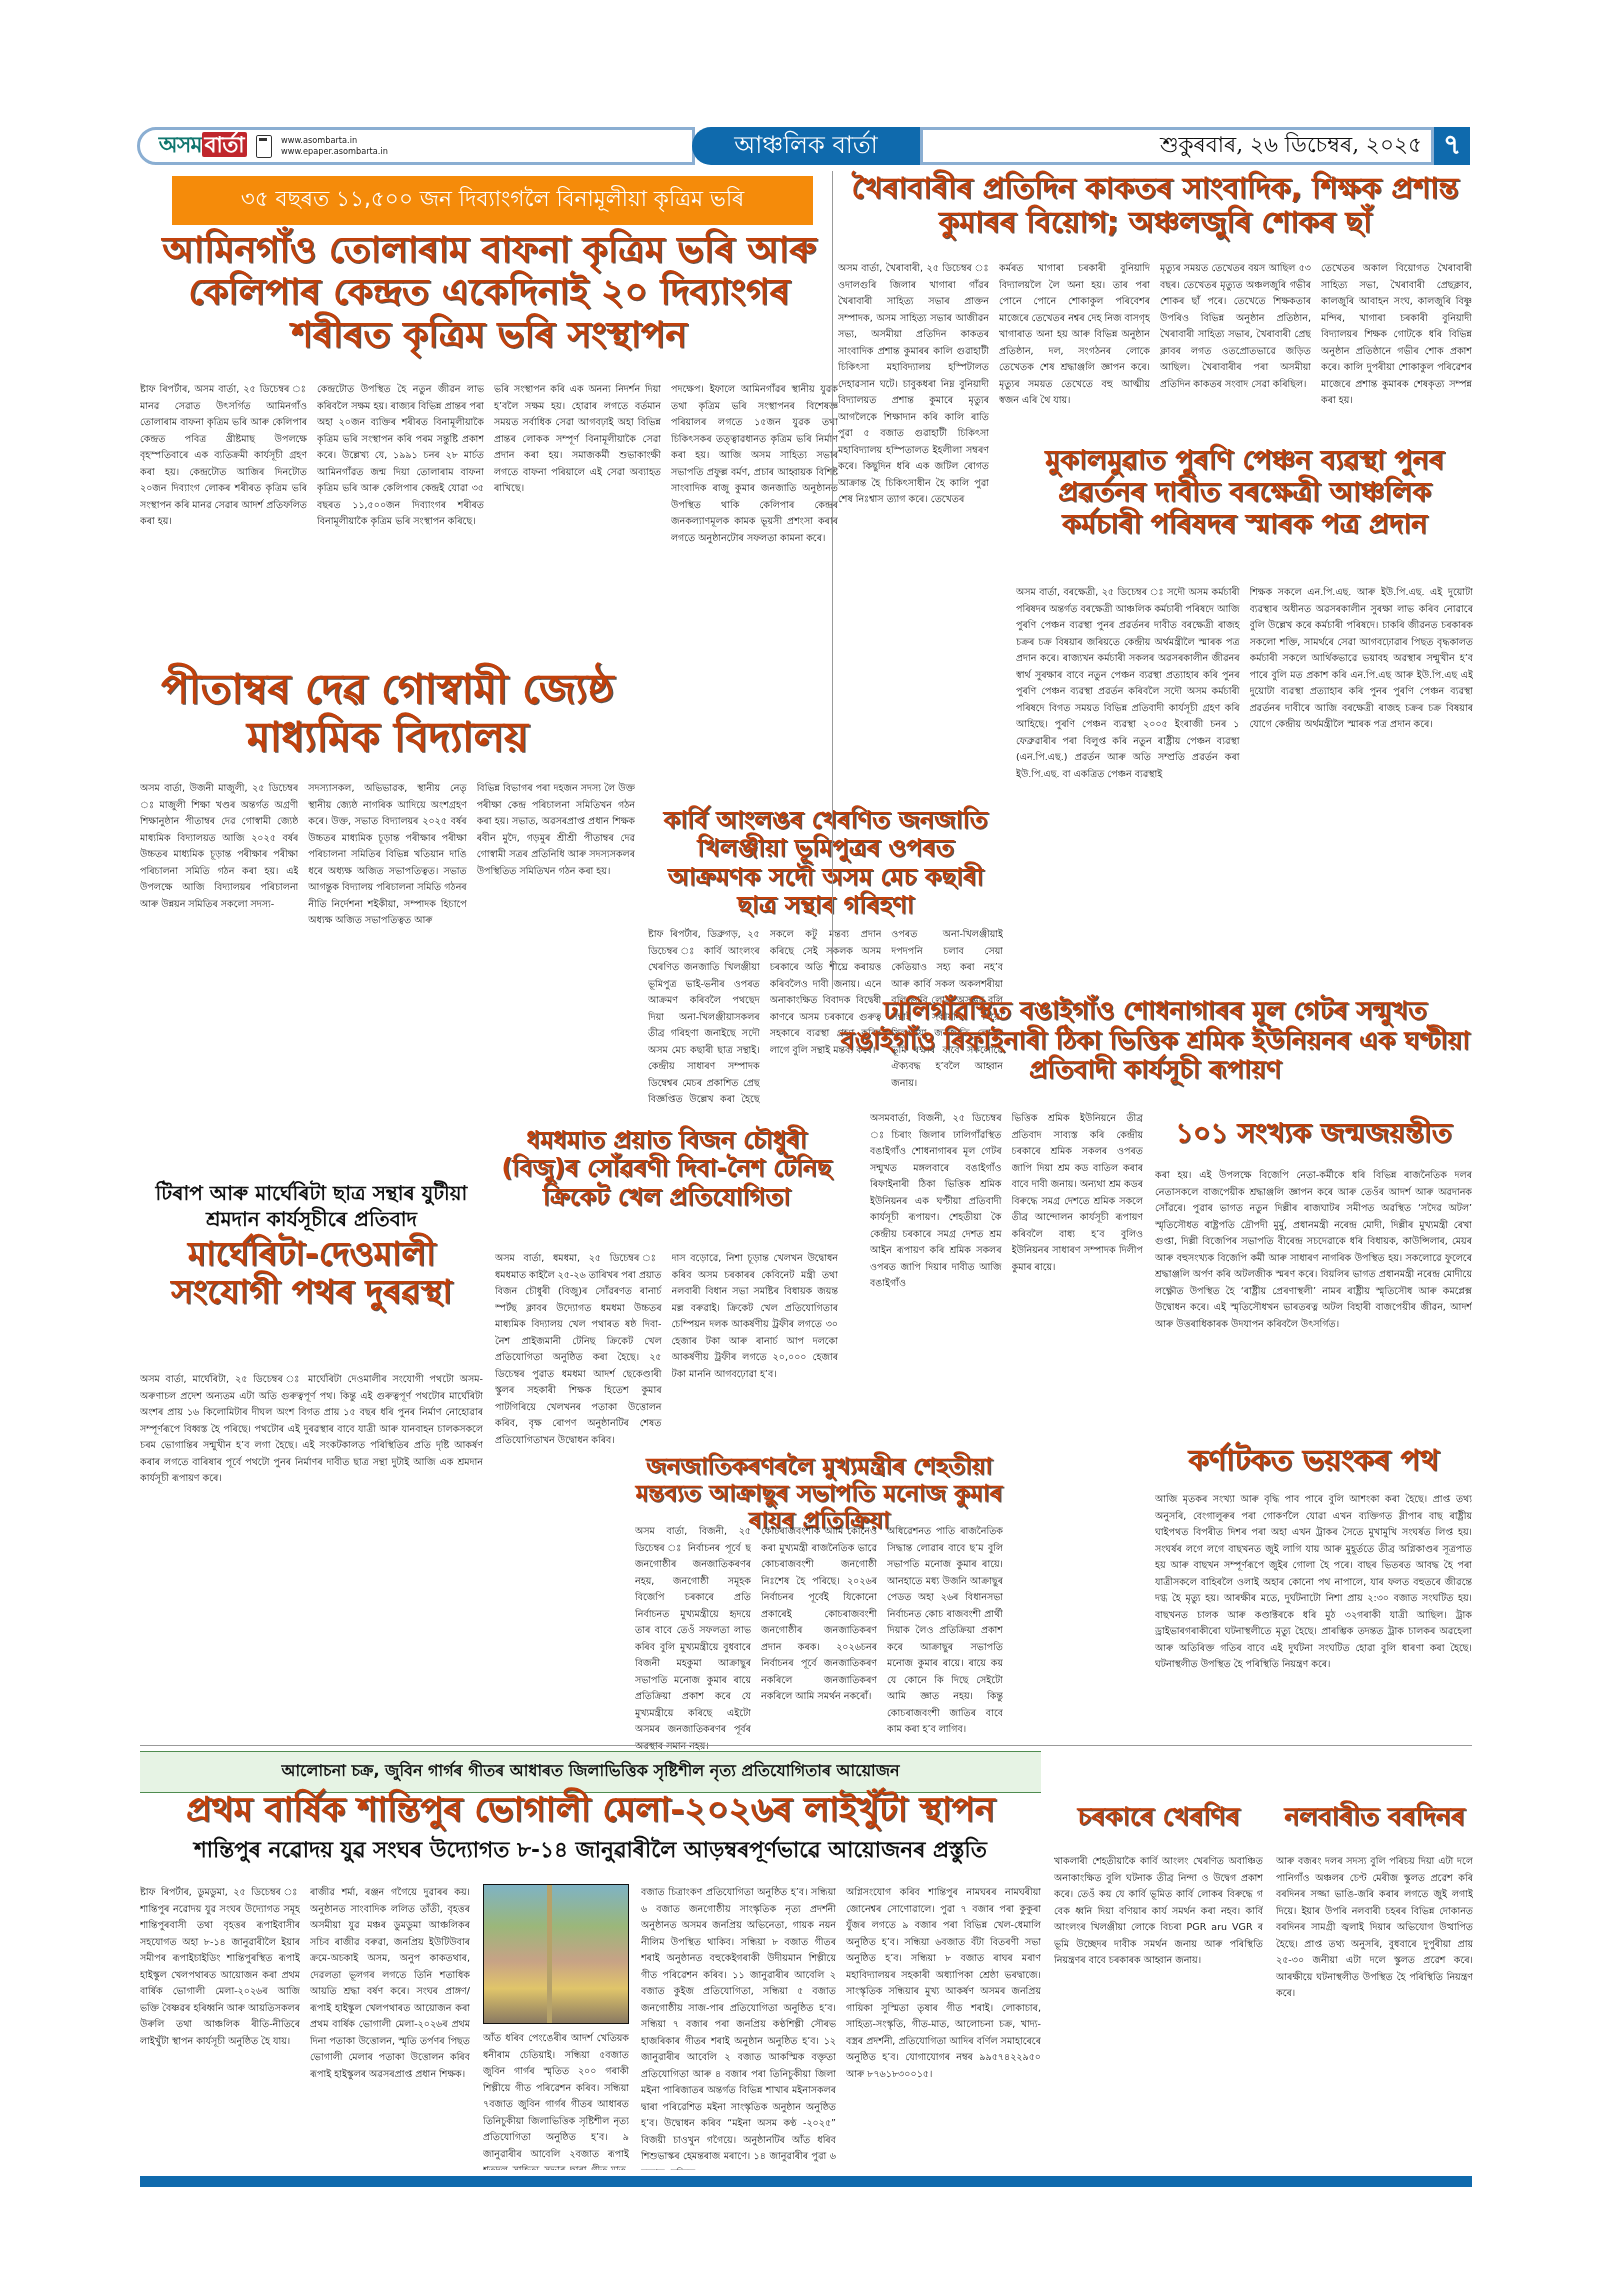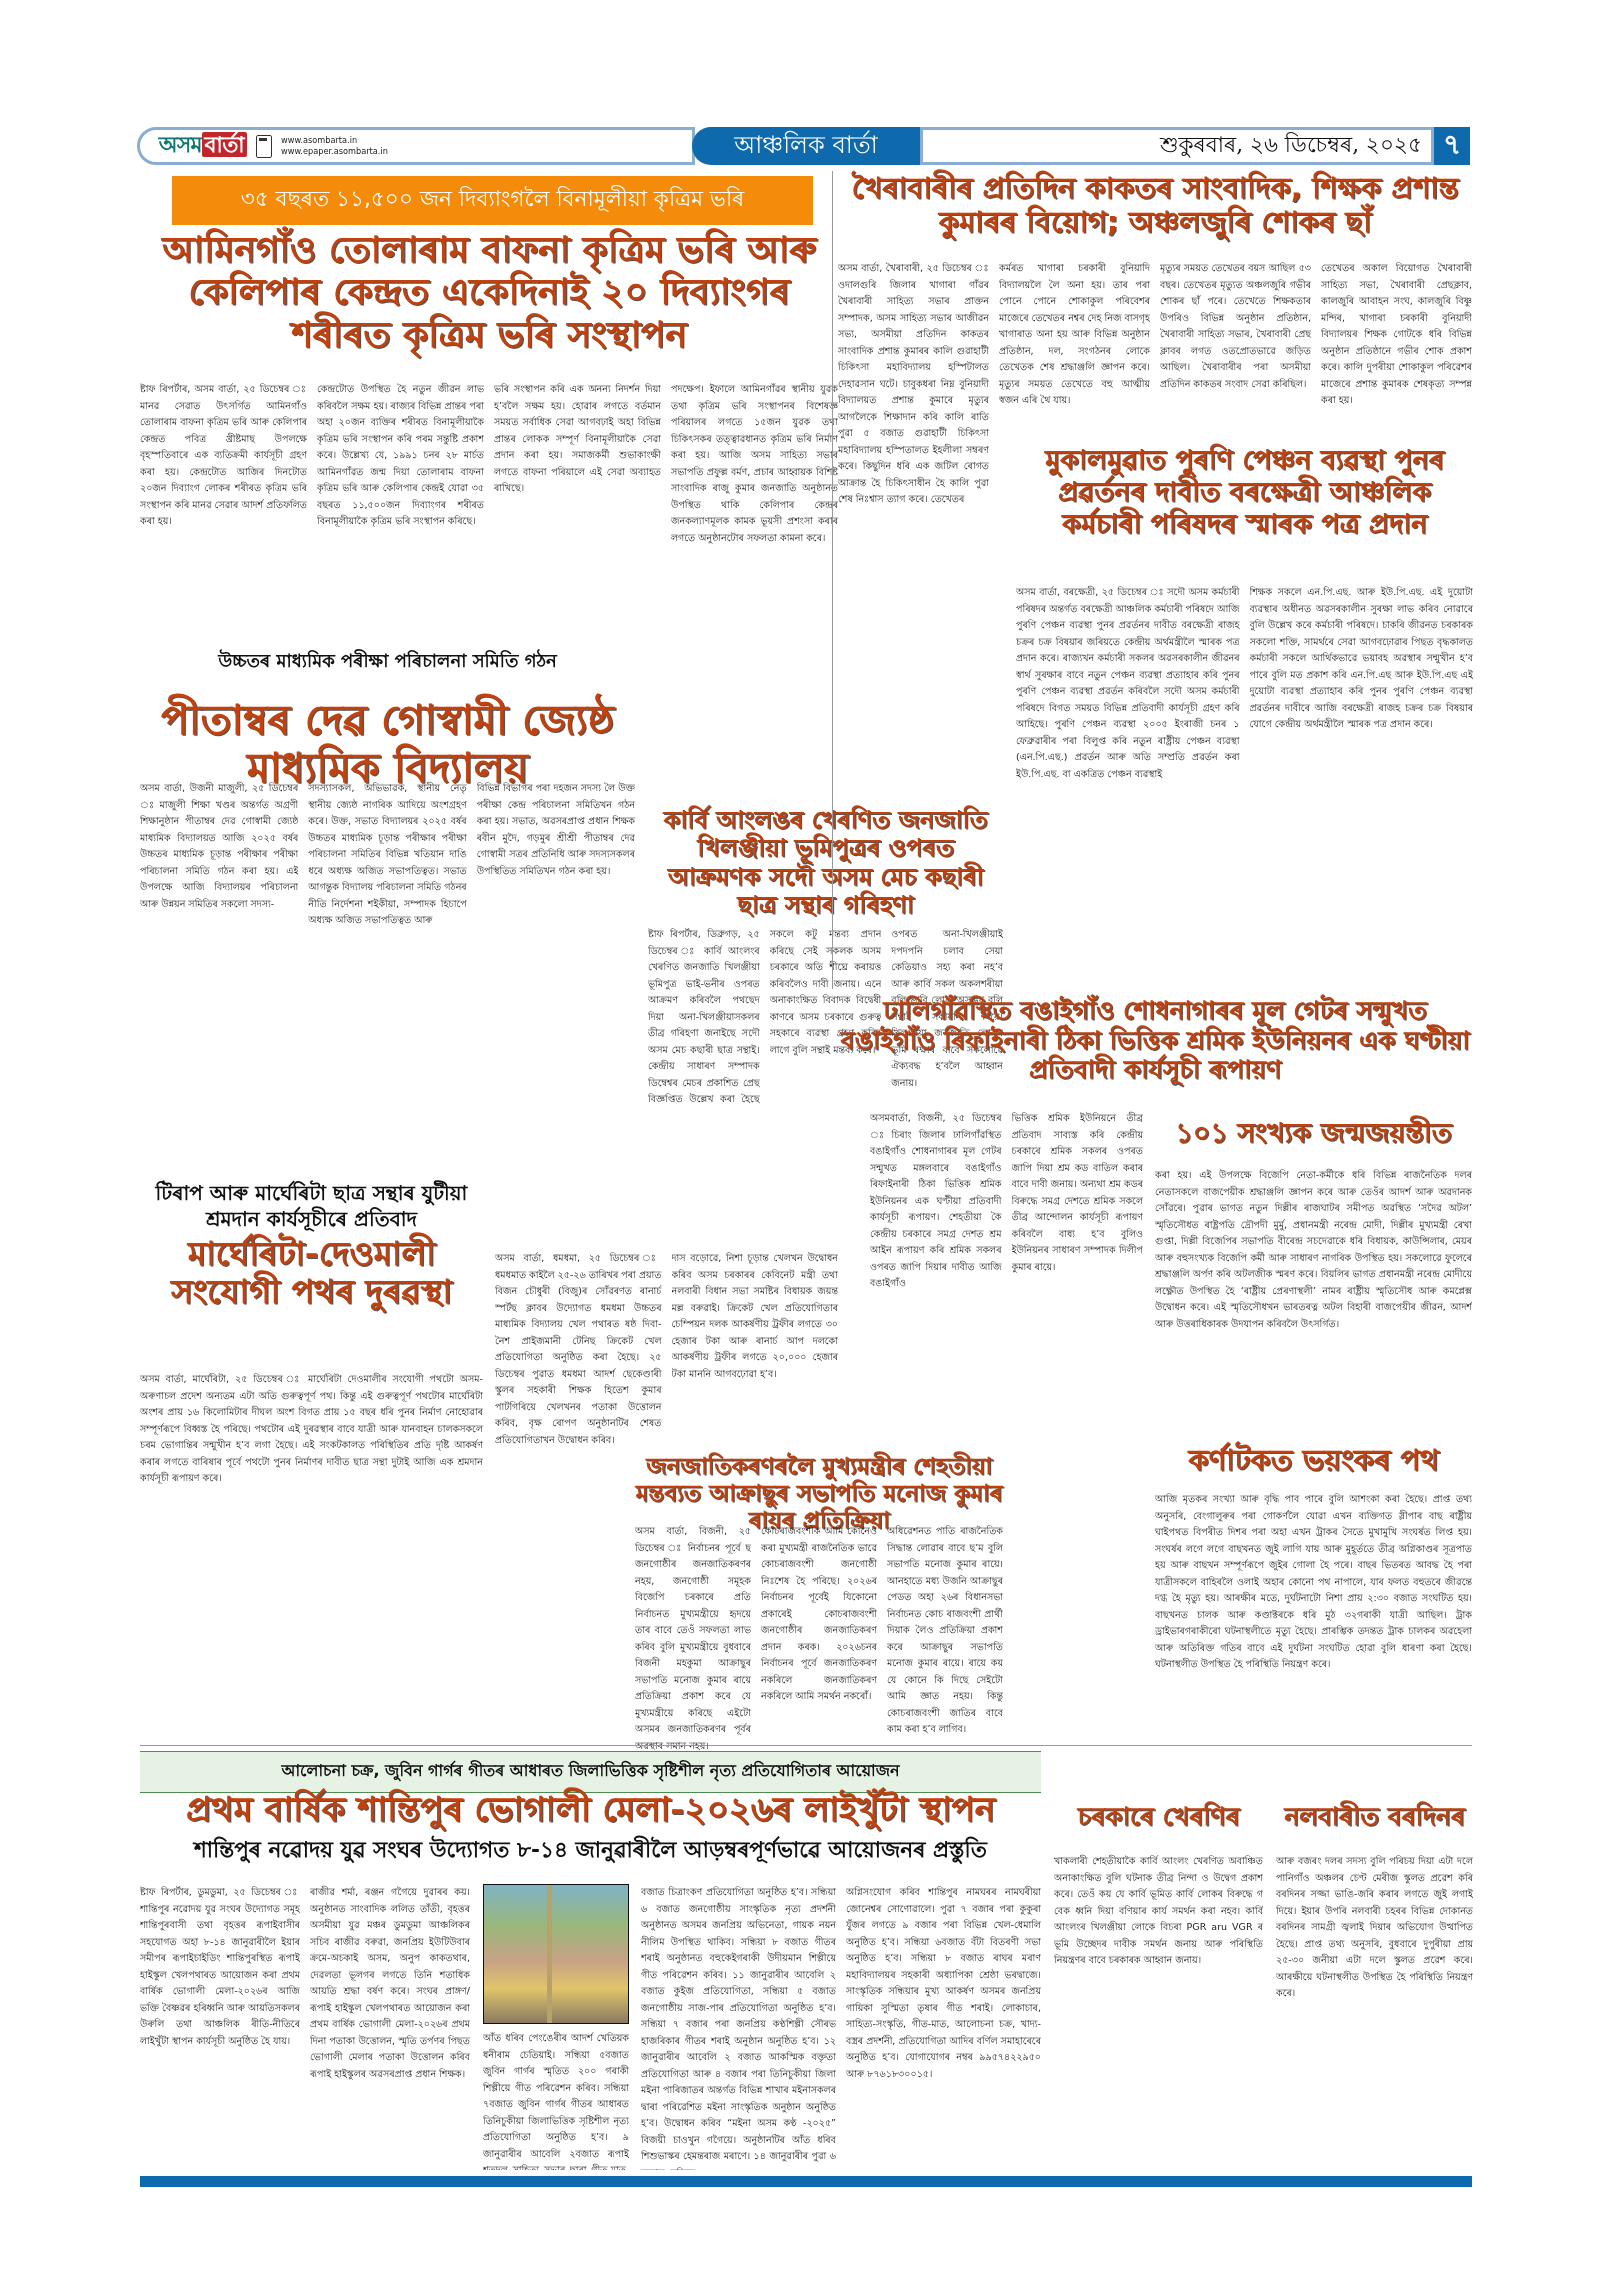--- a/index.html
+++ b/index.html
@@ -59,37 +59,39 @@
     <div class="hl" style="font-size:36px">আমিনগাঁও তোলাৰাম বাফনা কৃত্ৰিম ভৰি আৰু কেলিপাৰ কেন্দ্ৰত একেদিনাই ২০ দিব্যাংগৰ শৰীৰত কৃত্ৰিম ভৰি সংস্থাপন</div>
   </div>
   <div class="art cols" style="left:0;top:254px;width:698px;height:260px">
     <div class="col">ষ্টাফ ৰিপৰ্টাৰ, অসম বাৰ্তা, ২৫ ডিচেম্বৰ ঃ মানৱ সেৱাত উৎসৰ্গিত আমিনগাঁও তোলাৰাম বাফনা কৃত্ৰিম ভৰি আৰু কেলিপাৰ কেন্দ্ৰত পবিত্ৰ খ্ৰীষ্টমাছ উপলক্ষে বৃহস্পতিবাৰে এক ব্যতিক্ৰমী কাৰ্যসূচী গ্ৰহণ কৰা হয়। কেন্দ্ৰটোত আজিৰ দিনটোত ২০জন দিব্যাংগ লোকৰ শৰীৰত কৃত্ৰিম ভৰি সংস্থাপন কৰি মানৱ সেৱাৰ আদৰ্শ প্ৰতিফলিত কৰা হয়।</div>
     <div class="col">কেন্দ্ৰটোত উপস্থিত হৈ নতুন জীৱন লাভ কৰিবলৈ সক্ষম হয়। ৰাজ্যৰ বিভিন্ন প্ৰান্তৰ পৰা অহা ২০জন ব্যক্তিৰ শৰীৰত বিনামূলীয়াকৈ কৃত্ৰিম ভৰি সংস্থাপন কৰি পৰম সন্তুষ্টি প্ৰকাশ কৰে। উল্লেখ্য যে, ১৯৯১ চনৰ ২৮ মাৰ্চত আমিনগাঁৱত জন্ম দিয়া তোলাৰাম বাফনা কৃত্ৰিম ভৰি আৰু কেলিপাৰ কেন্দ্ৰই যোৱা ৩৫ বছৰত ১১,৫০০জন দিব্যাংগৰ শৰীৰত বিনামূলীয়াকৈ কৃত্ৰিম ভৰি সংস্থাপন কৰিছে।</div>
     <div class="col">ভৰি সংস্থাপন কৰি এক অনন্য নিদৰ্শন দিয়া হ’বলৈ সক্ষম হয়। হোৱাৰ লগতে বৰ্তমান সময়ত সৰ্বাধিক সেৱা আগবঢ়াই অহা বিভিন্ন প্ৰান্তৰ লোকক সম্পূৰ্ণ বিনামূলীয়াকৈ সেৱা প্ৰদান কৰা হয়। সমাজকৰ্মী শুভাকাংক্ষী লগতে বাফনা পৰিয়ালে এই সেৱা অব্যাহত ৰাখিছে।</div>
     <div class="col">পদক্ষেপ। ইফালে আমিনগাঁৱৰ স্থানীয় যুৱক তথা কৃত্ৰিম ভৰি সংস্থাপনৰ বিশেষজ্ঞ পৰিয়ালৰ লগতে ১৫জন যুৱক তথা চিকিৎসকৰ তত্ত্বাৱধানত কৃত্ৰিম ভৰি নিৰ্মাণ কৰা হয়। আজি অসম সাহিত্য সভাৰ সভাপতি প্ৰফুল্ল বৰ্মণ, প্ৰচাৰ আহ্বায়ক বিশিষ্ট সাংবাদিক ৰাজু কুমাৰ জনজাতি অনুষ্ঠানত উপস্থিত থাকি কেলিপাৰ কেন্দ্ৰৰ জনকল্যাণমূলক কামক ভূয়সী প্ৰশংসা কৰাৰ লগতে অনুষ্ঠানটোৰ সফলতা কামনা কৰে।</div>
   </div>
 
   <div class="art" style="left:0;top:520px;width:495px">
-    <div class="kicker" style="font-size:18px">উচ্চতৰ মাধ্যমিক পৰীক্ষা পৰিচালনা সমিতি গঠন</div>
     <div class="hl" style="font-size:41px;margin-top:18px">পীতাম্বৰ দেৱ গোস্বামী জ্যেষ্ঠ মাধ্যমিক বিদ্যালয়</div>
   </div>
   <div class="art cols" style="left:0;top:653px;width:495px;height:393px">
     <div class="col">অসম বাৰ্তা, উজনী মাজুলী, ২৫ ডিচেম্বৰ ঃ মাজুলী শিক্ষা খণ্ডৰ অন্তৰ্গত অগ্ৰণী শিক্ষানুষ্ঠান পীতাম্বৰ দেৱ গোস্বামী জ্যেষ্ঠ মাধ্যমিক বিদ্যালয়ত আজি ২০২৫ বৰ্ষৰ উচ্চতৰ মাধ্যমিক চূড়ান্ত পৰীক্ষাৰ পৰীক্ষা পৰিচালনা সমিতি গঠন কৰা হয়। এই উপলক্ষে আজি বিদ্যালয়ৰ পৰিচালনা আৰু উন্নয়ন সমিতিৰ সকলো সদস্য-</div>
     <div class="col">সদস্যাসকল, অভিভাৱক, স্থানীয় নেতৃ স্থানীয় জ্যেষ্ঠ নাগৰিক আদিয়ে অংশগ্ৰহণ কৰে। উক্ত, সভাত বিদ্যালয়ৰ ২০২৫ বৰ্ষৰ উচ্চতৰ মাধ্যমিক চূড়ান্ত পৰীক্ষাৰ পৰীক্ষা পৰিচালনা সমিতিৰ বিভিন্ন খতিয়ান দাঙি ধৰে অধ্যক্ষ অজিত সভাপতিত্বত। সভাত আগন্তুক বিদ্যালয় পৰিচালনা সমিতি গঠনৰ নীতি নিৰ্দেশনা শইকীয়া, সম্পাদক হিচাপে অধ্যক্ষ অজিত সভাপতিত্বত আৰু</div>
     <div class="col">বিভিন্ন বিভাগৰ পৰা দহজন সদস্য লৈ উক্ত পৰীক্ষা কেন্দ্ৰ পৰিচালনা সমিতিখন গঠন কৰা হয়। সভাত, অৱসৰপ্ৰাপ্ত প্ৰধান শিক্ষক ৰবীন মুদৈ, গড়মুৰ শ্ৰীশ্ৰী পীতাম্বৰ দেৱ গোস্বামী সত্ৰৰ প্ৰতিনিধি আৰু সদস্যসকলৰ উপস্থিতিত সমিতিখন গঠন কৰা হয়।</div>
   </div>
 
   <div class="art" style="left:0;top:1053px;width:343px">
     <div class="kicker" style="font-size:20px;line-height:1.3">টিৰাপ আৰু মাৰ্ঘেৰিটা ছাত্ৰ সন্থাৰ যুটীয়া শ্ৰমদান কাৰ্যসূচীৰে প্ৰতিবাদ</div>
     <div class="hl" style="font-size:33px;margin-top:2.5px">মাৰ্ঘেৰিটা-দেওমালী সংযোগী পথৰ দুৰৱস্থা</div>
   </div>
   <div class="art cols" style="left:0;top:1244px;width:343px;height:381px">
     <div class="col">অসম বাৰ্তা, মাৰ্ঘেৰিটা, ২৫ ডিচেম্বৰ ঃ মাৰ্ঘেৰিটা দেওমালীৰ সংযোগী পথটো অসম-অৰুণাচল প্ৰদেশ অন্যতম এটা অতি গুৰুত্বপূৰ্ণ পথ। কিন্তু এই গুৰুত্বপূৰ্ণ পথটোৰ মাৰ্ঘেৰিটা অংশৰ প্ৰায় ১৬ কিলোমিটাৰ দীঘল অংশ বিগত প্ৰায় ১৫ বছৰ ধৰি পুনৰ নিৰ্মাণ নোহোৱাৰ সম্পূৰ্ণৰূপে বিধ্বস্ত হৈ পৰিছে। পথটোৰ এই দুৰৱস্থাৰ বাবে যাত্ৰী আৰু যানবাহন চালকসকলে চৰম ভোগান্তিৰ সন্মুখীন হ’ব লগা হৈছে। এই সংকটকালত পৰিস্থিতিৰ প্ৰতি দৃষ্টি আকৰ্ষণ কৰাৰ লগতে বাৰিষাৰ পূৰ্বে পথটো পুনৰ নিৰ্মাণৰ দাবীত ছাত্ৰ সন্থা দুটাই আজি এক শ্ৰমদান কাৰ্যসূচী ৰূপায়ণ কৰে।</div>
   </div>
 
+  <div class="art" style="left:355px;top:999px;width:343px">
+    <div class="hl" style="font-size:24px">ধমধমাত প্ৰয়াত বিজন চৌধুৰী (বিজু)ৰ সোঁৱৰণী দিবা-নৈশ টেনিছ ক্ৰিকেট খেল প্ৰতিযোগিতা</div>
+  </div>
   <div class="art cols" style="left:355px;top:1123px;width:343px;height:254px">
     <div class="col">অসম বাৰ্তা, ধমধমা, ২৫ ডিচেম্বৰ ঃ ধমধমাত কাইলৈ ২৫-২৬ তাৰিখৰ পৰা প্ৰয়াত বিজন চৌধুৰী (বিজু)ৰ সোঁৱৰণত ৰানাৰ্চ স্পৰ্টছ ক্লাবৰ উদ্যোগত ধমধমা উচ্চতৰ মাধ্যমিক বিদ্যালয় খেল পথাৰত ষষ্ঠ দিবা-নৈশ প্ৰাইজমানী টেনিছ ক্ৰিকেট খেল প্ৰতিযোগিতা অনুষ্ঠিত কৰা হৈছে। ২৫ ডিচেম্বৰ পুৱাত ধমধমা আদৰ্শ ছেকেণ্ডাৰী স্কুলৰ সহকাৰী শিক্ষক হিতেশ কুমাৰ পাটগিৰিয়ে খেলখনৰ পতাকা উত্তোলন কৰিব, বৃক্ষ ৰোপণ অনুষ্ঠানটিৰ শেষত প্ৰতিযোগিতাখন উদ্বোধন কৰিব।</div>
     <div class="col">দাস বড়োৱে, নিশা চূড়ান্ত খেলখন উদ্বোধন কৰিব অসম চৰকাৰৰ কেবিনেট মন্ত্ৰী তথা নলবাৰী বিধান সভা সমষ্টিৰ বিধায়ক জয়ন্ত মল্ল বৰুৱাই। ক্ৰিকেট খেল প্ৰতিযোগিতাৰ চেম্পিয়ন দলক আকৰ্ষণীয় ট্ৰফীৰ লগতে ৩০ হেজাৰ টকা আৰু ৰানাৰ্চ আপ দলকো আকৰ্ষণীয় ট্ৰফীৰ লগতে ২০,০০০ হেজাৰ টকা মাননি আগবঢ়োৱা হ’ব।</div>
   </div>
 
   <div class="art" style="left:495px;top:1326px;width:368px">
     <div class="hl" style="font-size:23px">জনজাতিকৰণৰলৈ মুখ্যমন্ত্ৰীৰ শেহতীয়া মন্তব্যত আক্ৰাছুৰ সভাপতি মনোজ কুমাৰ ৰায়ৰ প্ৰতিক্ৰিয়া</div>
   </div>
   <div class="art cols" style="left:495px;top:1396px;width:368px;height:228px">
     <div class="col">অসম বাৰ্তা, বিজনী, ২৫ ডিচেম্বৰ ঃ নিৰ্বাচনৰ পূৰ্বে ছ জনগোষ্ঠীৰ জনজাতিকৰণৰ নহয়, জনগোষ্ঠী সমূহক বিজেপি চৰকাৰে প্ৰতি নিৰ্বাচনত মুখ্যমন্ত্ৰীয়ে হৃদয়ে তাৰ বাবে তেওঁ সফলতা লাভ কৰিব বুলি মুখ্যমন্ত্ৰীয়ে বুধবাৰে বিজনী মহকুমা আক্ৰাছুৰ সভাপতি মনোজ কুমাৰ ৰায়ে প্ৰতিক্ৰিয়া প্ৰকাশ কৰে যে মুখ্যমন্ত্ৰীয়ে কৰিছে এইটো অসমৰ জনজাতিকৰণৰ পূৰ্বৰ অৱস্থাৰ সমান নহয়।</div>

